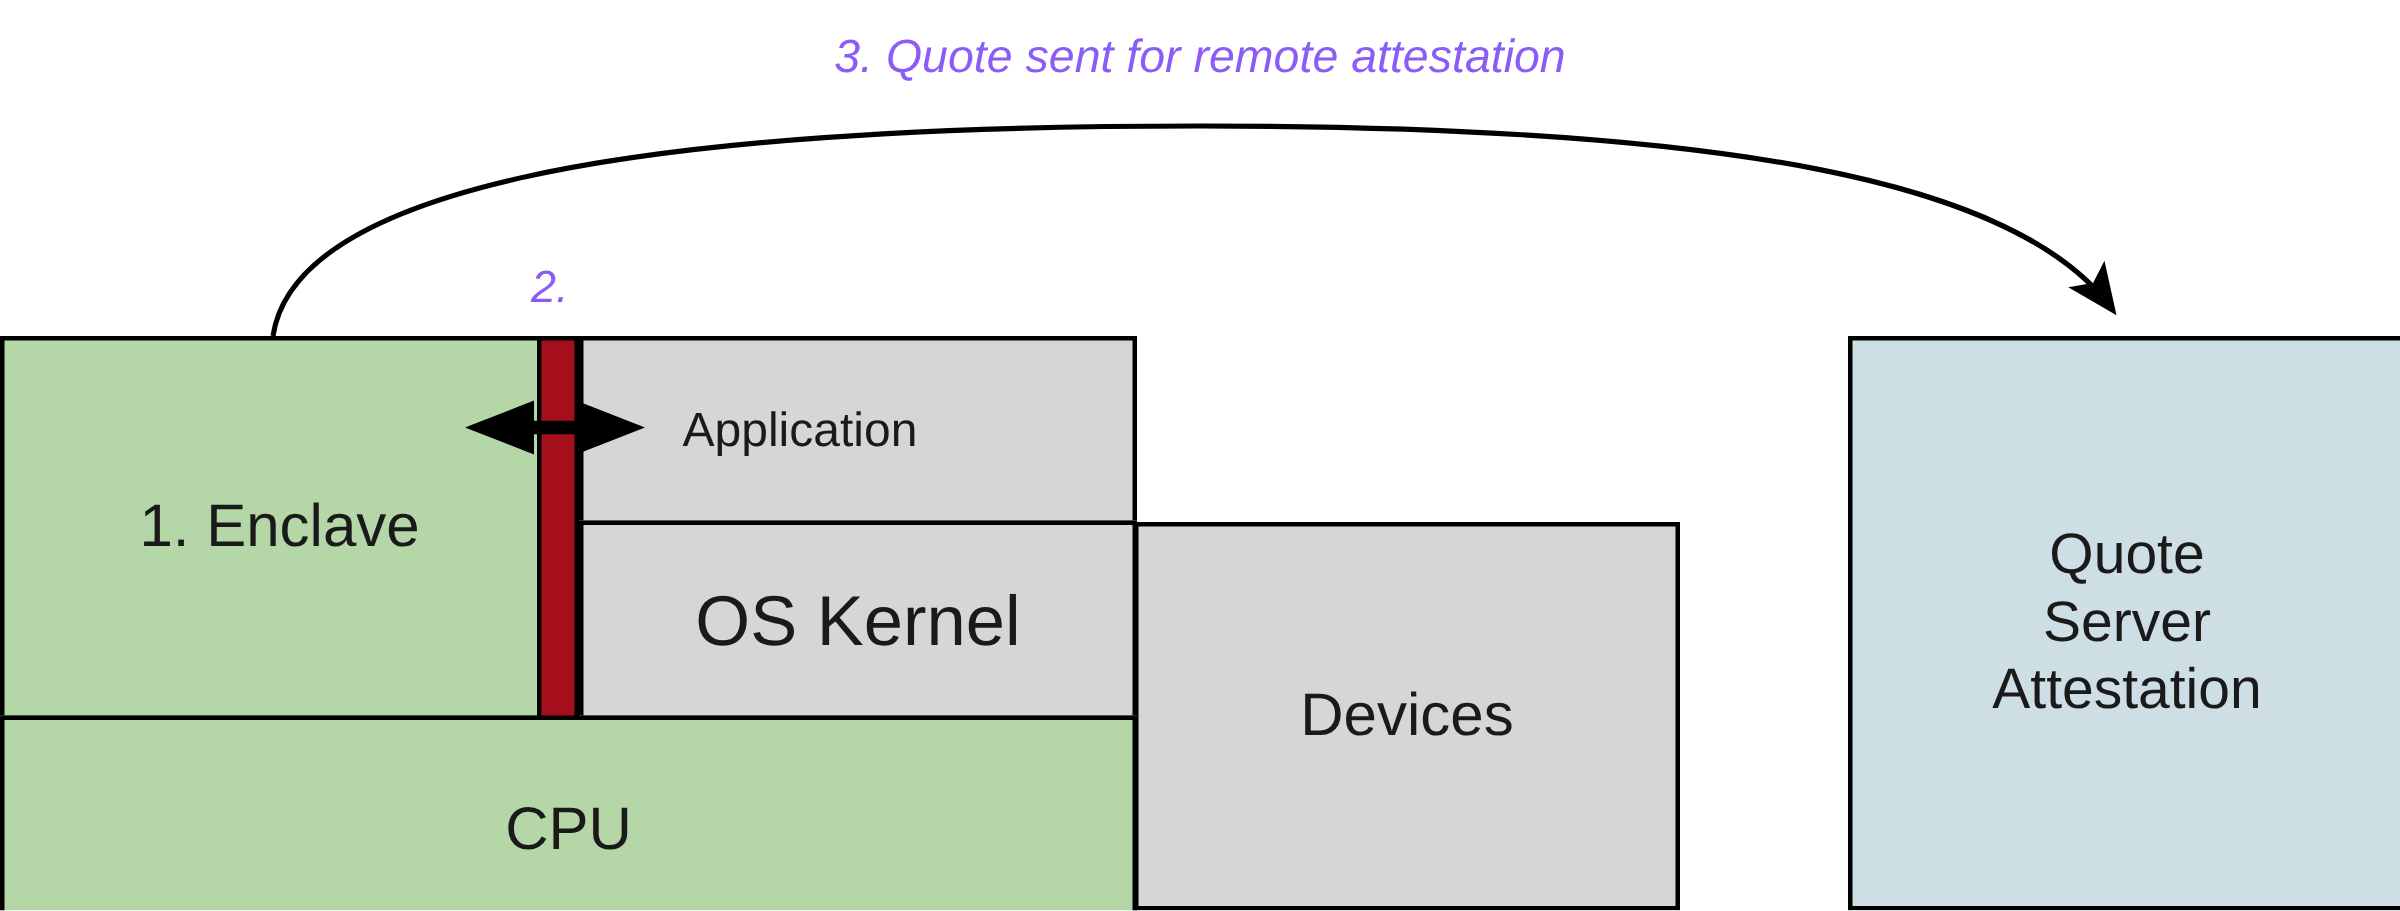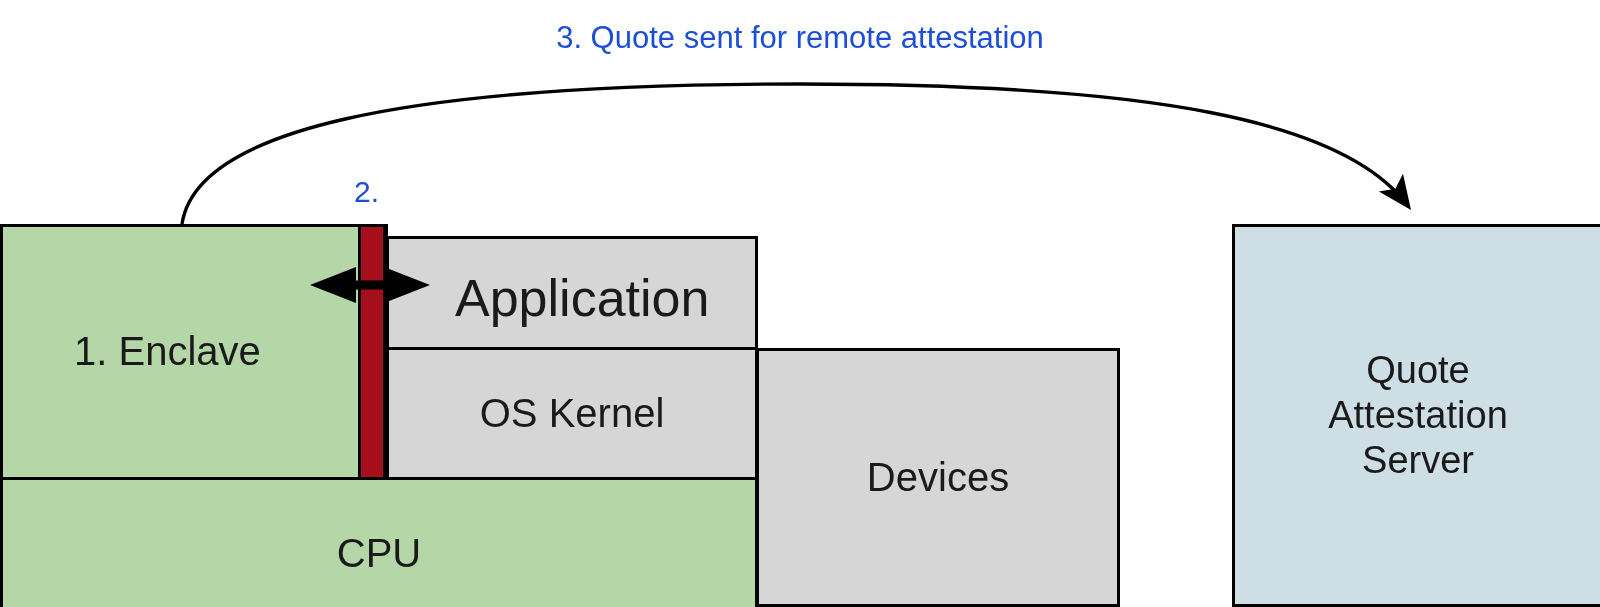--- a/index.html
+++ b/index.html
@@ -32,50 +32,49 @@
 
   
   #enclave-box {
     left: 0px;
     top: 224px;
     width: 388px;
     height: 256px;
     background: #b5d6a7;
     font-size: 40px;
     justify-content: flex-start;
-    padding-left: 71px;
+    padding-left: 90px;
   }
   #red-bar {
     left: 358px;
     top: 224px;
     width: 28px;
     height: 256px;
     background: #a50f1b;
     border: 3px solid #000000;
     border-top-width: 3px;
     border-bottom-width: 3px;
   }
   #application-box {
     left: 386px;
     top: 224px;
     width: 372px;
     height: 126px;
     background: #d6d6d6;
-    font-size: 52px;
+    font-size: 32px;
     justify-content: flex-start;
     padding-left: 66px;
-    margin-top: 12px;
   }
   #os-kernel-box {
     left: 386px;
     top: 347px;
     width: 372px;
     height: 133px;
     background: #d6d6d6;
-    font-size: 40px;
+    font-size: 47px;
   }
   #devices-box {
     left: 756px;
     top: 348px;
     width: 364px;
     height: 259px;
     background: #d6d6d6;
     font-size: 40px;
     align-items: center;
   }
@@ -94,22 +93,23 @@
     height: 383px;
     background: #cddee4;
     font-size: 38px;
     flex-direction: column;
   }
   #ias-box .line { display: block; }
 
   
   .free-label {
     position: absolute;
-    color: #1d4ed8;
+    color: #8b5cf6;
     white-space: nowrap;
+    font-style: italic;
   }
   #quote-label {
     left: 0px;
     top: 20px;
     width: 1600px;
     text-align: center;
     font-size: 31px;
   }
   #step2-label {
     left: 354px;
@@ -161,22 +161,22 @@
   </div>
 
   <div class="box" id="cpu-box">
     <span>CPU</span>
   </div>
 
   <div class="box" id="red-bar"></div>
 
   <div class="box" id="ias-box">
     <span class="line">Quote</span>
+    <span class="line">Server</span>
     <span class="line">Attestation</span>
-    <span class="line">Server</span>
   </div>
 
   <svg class="overlay" id="arrow-layer" viewBox="0 0 1600 607">
     <g>
       <line x1="336" y1="285" x2="404" y2="285" stroke="#000000" stroke-width="9"></line>
       <path d="M310,285 L356,267 L356,303 Z" fill="#000000"></path>
       <path d="M430,285 L384,267 L384,303 Z" fill="#000000"></path>
     </g>
   </svg>
 

